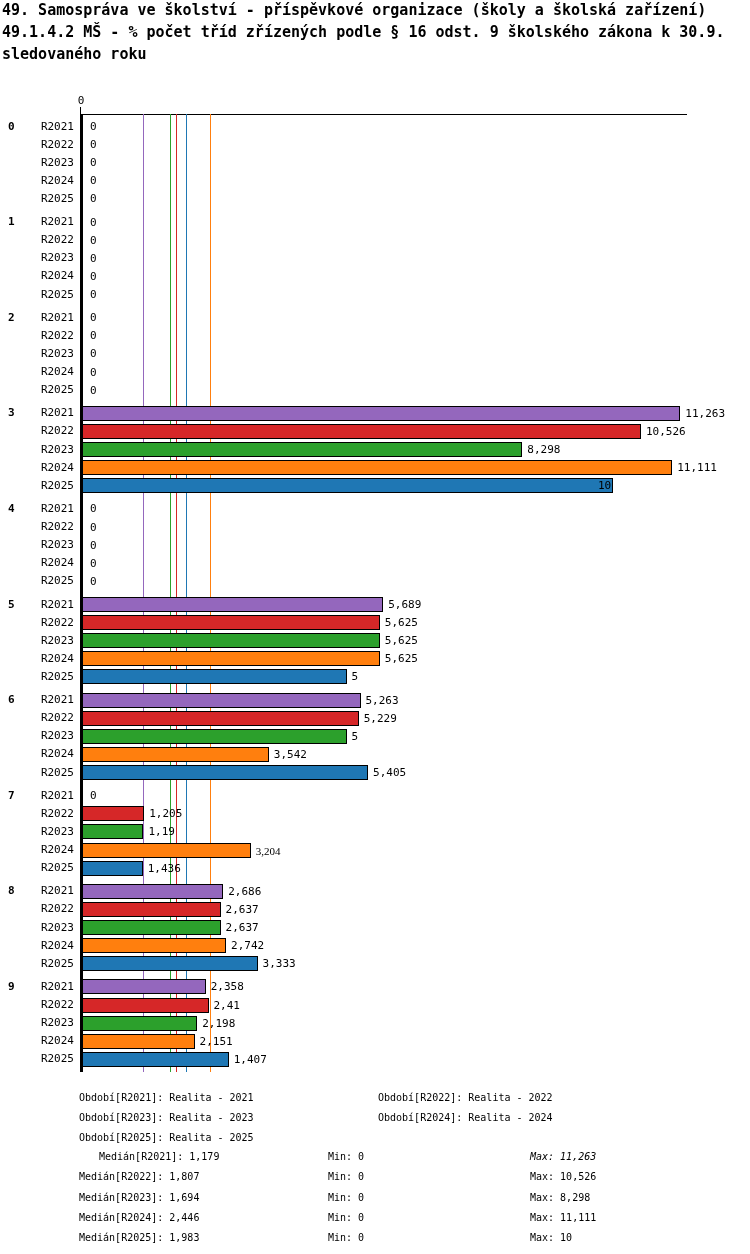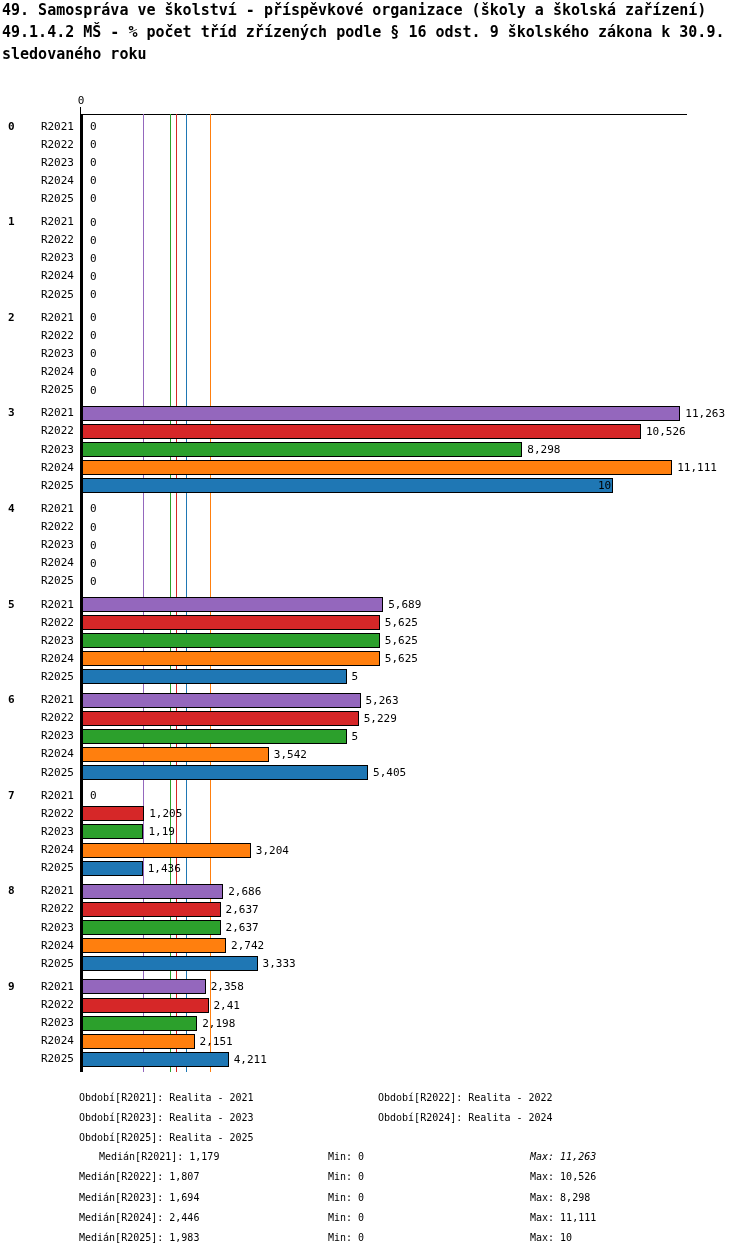--- a/index.html
+++ b/index.html
@@ -135,21 +135,21 @@
       <div class="row-label" style="top: 788.7px;">R2021</div>
       <div class="value-label" style="left: 90px; top: 789.2px;">0</div>
       <div class="row-label" style="top: 806.8px;">R2022</div>
       <div class="bar" style="left: 82px; top: 806.3px; width: 62.2px; height: 15px; background: rgb(214, 39, 40);"></div>
       <div class="value-label" style="left: 149.2px; top: 807.3px;">1,205</div>
       <div class="row-label" style="top: 824.9px;">R2023</div>
       <div class="bar" style="left: 82px; top: 824.4px; width: 61.4px; height: 15px; background: rgb(44, 160, 44);"></div>
       <div class="value-label" style="left: 148.4px; top: 825.4px;">1,19</div>
       <div class="row-label" style="top: 843px;">R2024</div>
       <div class="bar" style="left: 82px; top: 842.5px; width: 168.8px; height: 15px; background: rgb(255, 127, 14);"></div>
-      <div class="value-label" style="left: 255.8px; top: 843.5px;">3,204</div>
+      <div class="value-label" style="left: 255.8px; top: 843.5px; font-family: Liberation Serif, serif;">3,204</div>
       <div class="row-label" style="top: 861.1px;">R2025</div>
       <div class="bar" style="left: 82px; top: 860.6px; width: 60.7px; height: 15px; background: rgb(31, 119, 180);"></div>
       <div class="value-label" style="left: 147.7px; top: 861.6px;">1,436</div>
       <div class="group-num" style="top: 884.3px;">8</div>
       <div class="row-label" style="top: 884.3px;">R2021</div>
       <div class="bar" style="left: 82px; top: 883.8px; width: 141.2px; height: 15px; background: rgb(148, 103, 189);"></div>
       <div class="value-label" style="left: 228.2px; top: 884.8px;">2,686</div>
       <div class="row-label" style="top: 902.4px;">R2022</div>
       <div class="bar" style="left: 82px; top: 901.9px; width: 138.6px; height: 15px; background: rgb(214, 39, 40);"></div>
       <div class="value-label" style="left: 225.6px; top: 902.9px;">2,637</div>
@@ -170,21 +170,21 @@
       <div class="bar" style="left: 82px; top: 997.5px; width: 126.5px; height: 15px; background: rgb(214, 39, 40);"></div>
       <div class="value-label" style="left: 213.5px; top: 998.5px;">2,41</div>
       <div class="row-label" style="top: 1016.1px;">R2023</div>
       <div class="bar" style="left: 82px; top: 1015.6px; width: 115.2px; height: 15px; background: rgb(44, 160, 44);"></div>
       <div class="value-label" style="left: 202.2px; top: 1016.6px;">2,198</div>
       <div class="row-label" style="top: 1034.2px;">R2024</div>
       <div class="bar" style="left: 82px; top: 1033.7px; width: 112.6px; height: 15px; background: rgb(255, 127, 14);"></div>
       <div class="value-label" style="left: 199.6px; top: 1034.7px;">2,151</div>
       <div class="row-label" style="top: 1052.3px;">R2025</div>
       <div class="bar" style="left: 82px; top: 1051.8px; width: 146.7px; height: 15px; background: rgb(31, 119, 180);"></div>
-      <div class="value-label" style="left: 233.7px; top: 1052.8px;">4,211</div>
+      <div class="value-label" style="left: 233.7px; top: 1052.8px;">1,407</div>
     </div>
 
   <div id="legend">
       <div class="legend-item" style="left: 79px; top: 1092px;">Období[R2021]: Realita - 2021</div>
       <div class="legend-item" style="left: 378px; top: 1092px;">Období[R2022]: Realita - 2022</div>
       <div class="legend-item" style="left: 79px; top: 1112px;">Období[R2023]: Realita - 2023</div>
       <div class="legend-item" style="left: 378px; top: 1112px;">Období[R2024]: Realita - 2024</div>
       <div class="legend-item" style="left: 79px; top: 1132px;">Období[R2025]: Realita - 2025</div>
     </div>
   <div id="stats">

